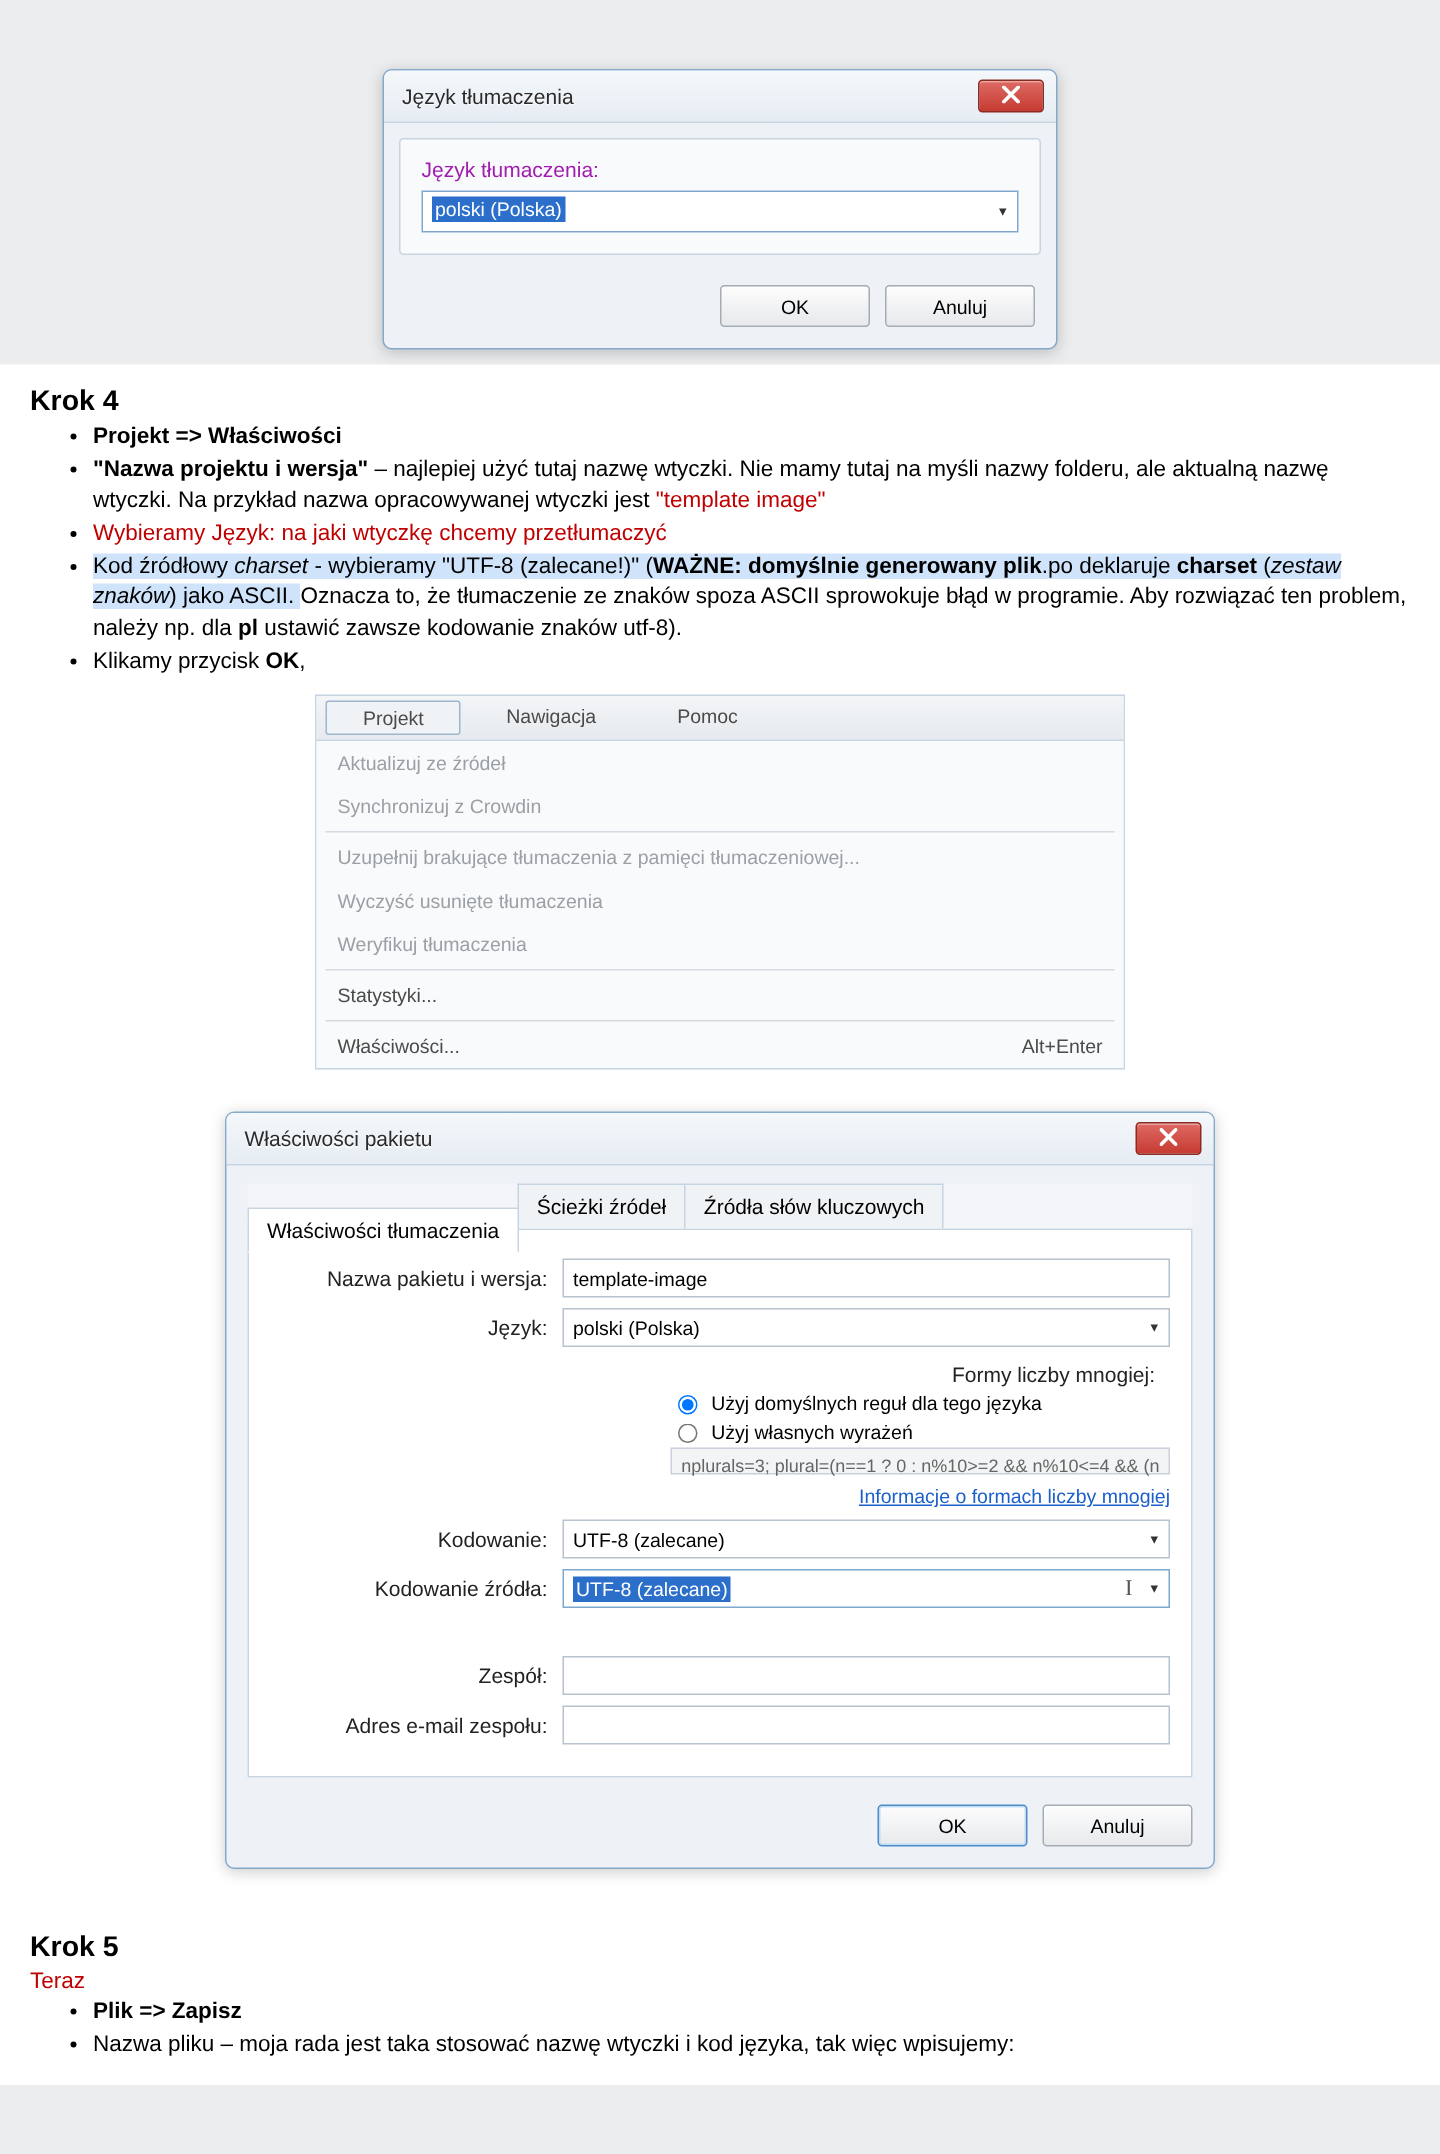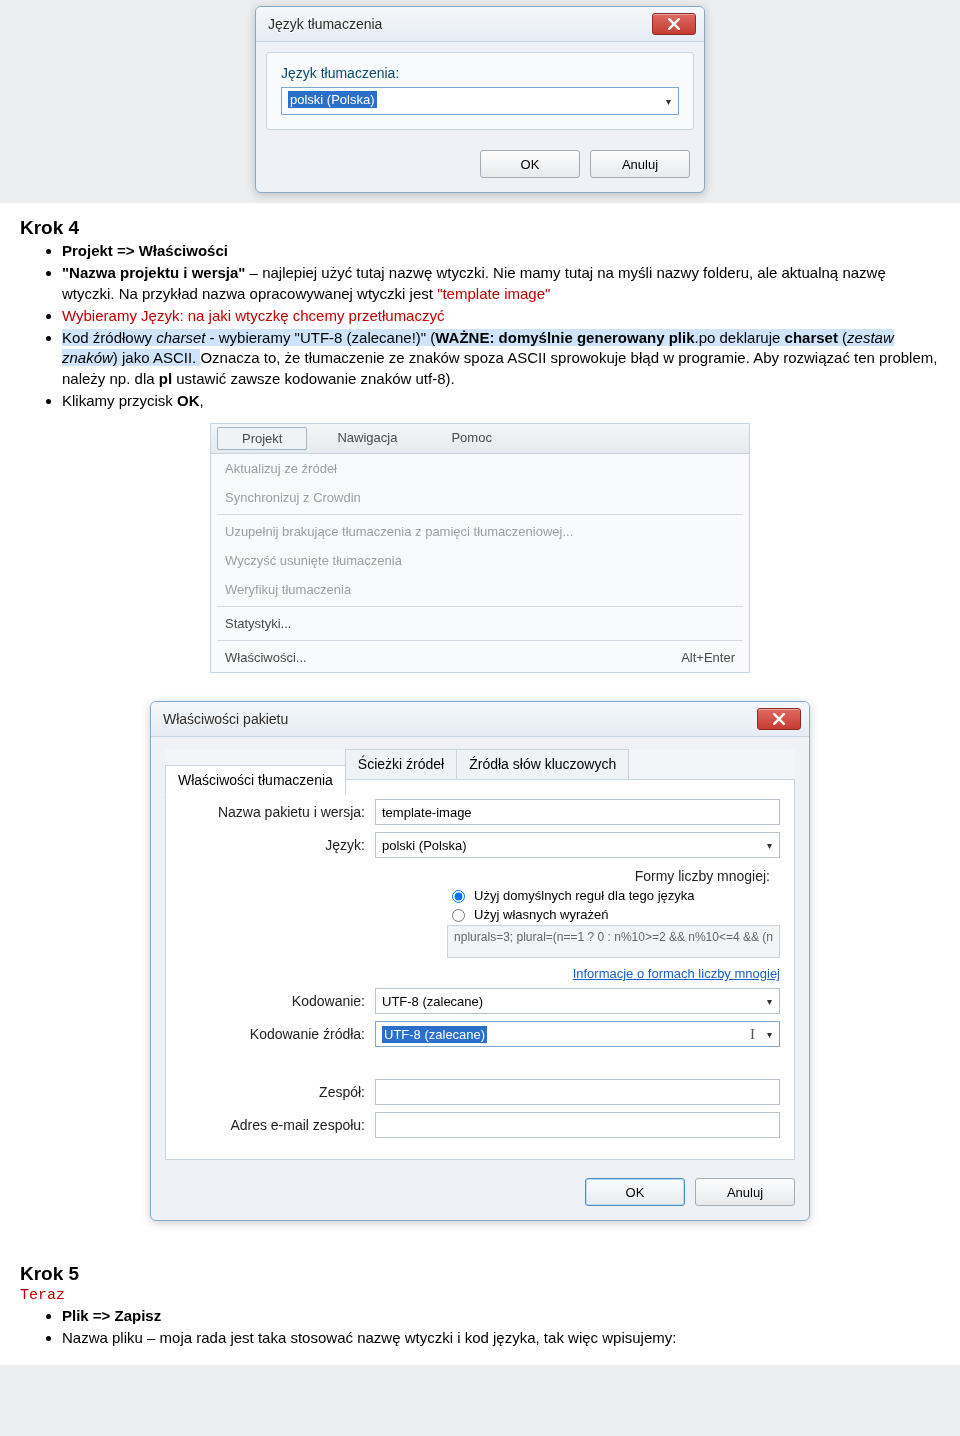--- a/index.html
+++ b/index.html
@@ -39,21 +39,21 @@
     box-shadow: inset 0 1px 0 rgba(255,255,255,.4);
   }
   .close-btn svg { width: 12px; height: 12px; }
   .dlg-inner {
     margin: 10px;
     padding: 12px 14px 14px 14px;
     background: #F8FAFC;
     border: 1px solid #C7D4E2;
     border-radius: 3px;
   }
-  .field-label { font-size: 14px; margin-bottom: 6px; color: #0c4a6e; }
+  .field-label { font-size: 14px; margin-bottom: 6px; color: #a21caf; }
   .text-input {
     width: 100%;
     height: 28px;
     border: 1px solid #7EA7CE;
     background: #fff;
     padding: 3px 26px 3px 6px;
     font-size: 13px;
     position: relative;
   }
   .select-wrap { position: relative; }
@@ -113,32 +113,32 @@
   .tabs { display: flex; background: #F3F5F8; }
   .tabs .tab {
     padding: 6px 12px; font-size: 14px; border: 1px solid #C7D4E2;
     border-bottom: none; margin-right: -1px; background: #F0F3F6; cursor: default;
   }
   .tabs .tab.active { background: #fff; border-bottom: 1px solid #fff; position: relative; top: 16px; }
   .tab-panel { border: 1px solid #C7D4E2; background: #fff; padding: 12px 14px 14px 14px; }
   .radio-line { display: flex; align-items: center; gap: 6px; font-size: 13px; margin: 3px 0; }
   .link { color: #1a5fcc; text-decoration: underline; font-size: 13px; }
   .readonly-box {
-    width: 100%; height: 33px; border: 1px solid #CBD2DB; background: #F3F4F6;
+    width: 100%; height: 18px; border: 1px solid #CBD2DB; background: #F3F4F6;
     padding: 4px 6px; font-size: 12px; color: #666;
   }
   .prop-dialog .btn-row { padding: 18px 14px 14px 14px; }
 </style>
 </head>
 <body>
 
 <div class="page">
 
   <div class="center">
-    <div class="win7-dialog" style="width:450px;">
+    <div class="win7-dialog" style="width:450px;margin-top:40px;">
       <div class="titlebar">
         <span class="title">Język tłumaczenia</span>
         <div class="close-btn">
           <span>
             <svg viewBox="0 0 10 10">
                 <path d="M1 1 L9 9 M9 1 L1 9" stroke="#fff" stroke-width="2" stroke-linecap="round"></path>
               </svg>
           </span>
         </div>
       </div>
@@ -296,20 +296,20 @@
         <div class="btn-row">
           <button class="btn default">OK</button>
           <button class="btn">Anuluj</button>
         </div>
       </div>
     </div>
   </div>
 
   <div class="content" style="padding-top:18px;">
     <h3>Krok 5</h3>
-    <div class="red" style="font-size:15px; margin-left:0;font-family:Liberation Mono, monospace;">Teraz</div>
+    <div class="red" style="font-size:15px; margin-left:0;">Teraz</div>
     <ul class="bullets">
       <li><b>Plik =&gt; Zapisz</b></li>
       <li><span>Nazwa pliku – moja rada jest taka stosować nazwę wtyczki i kod języka, tak więc wpisujemy:</span></li>
     </ul>
   </div>
 
 </div>
 
 </body></html>

